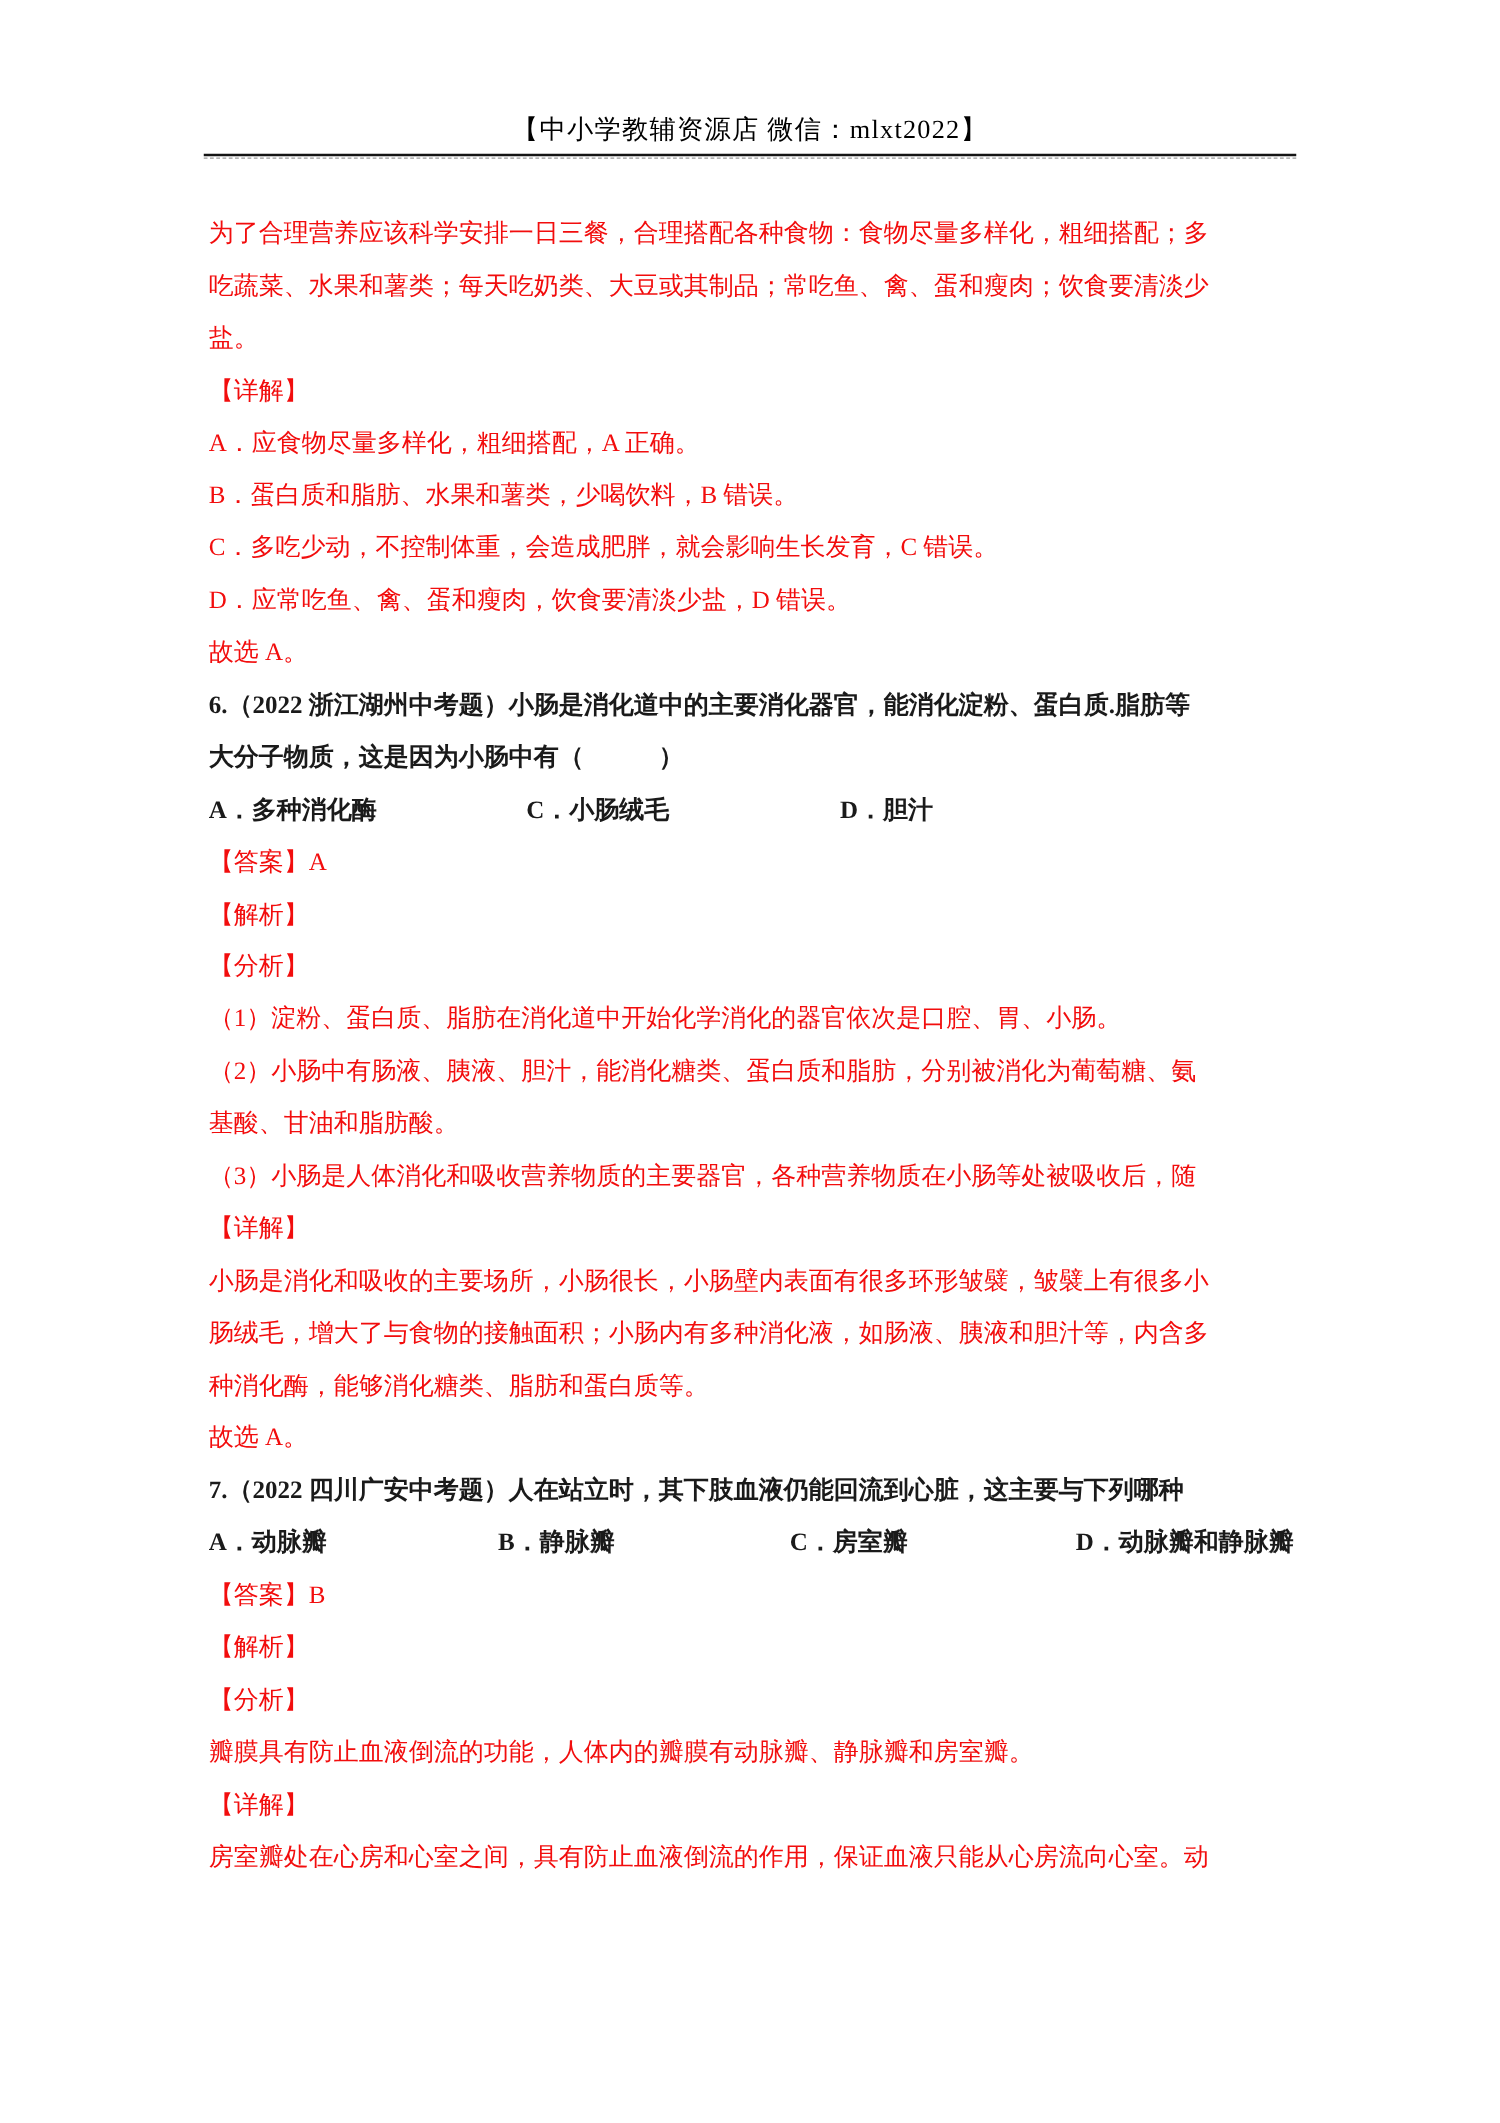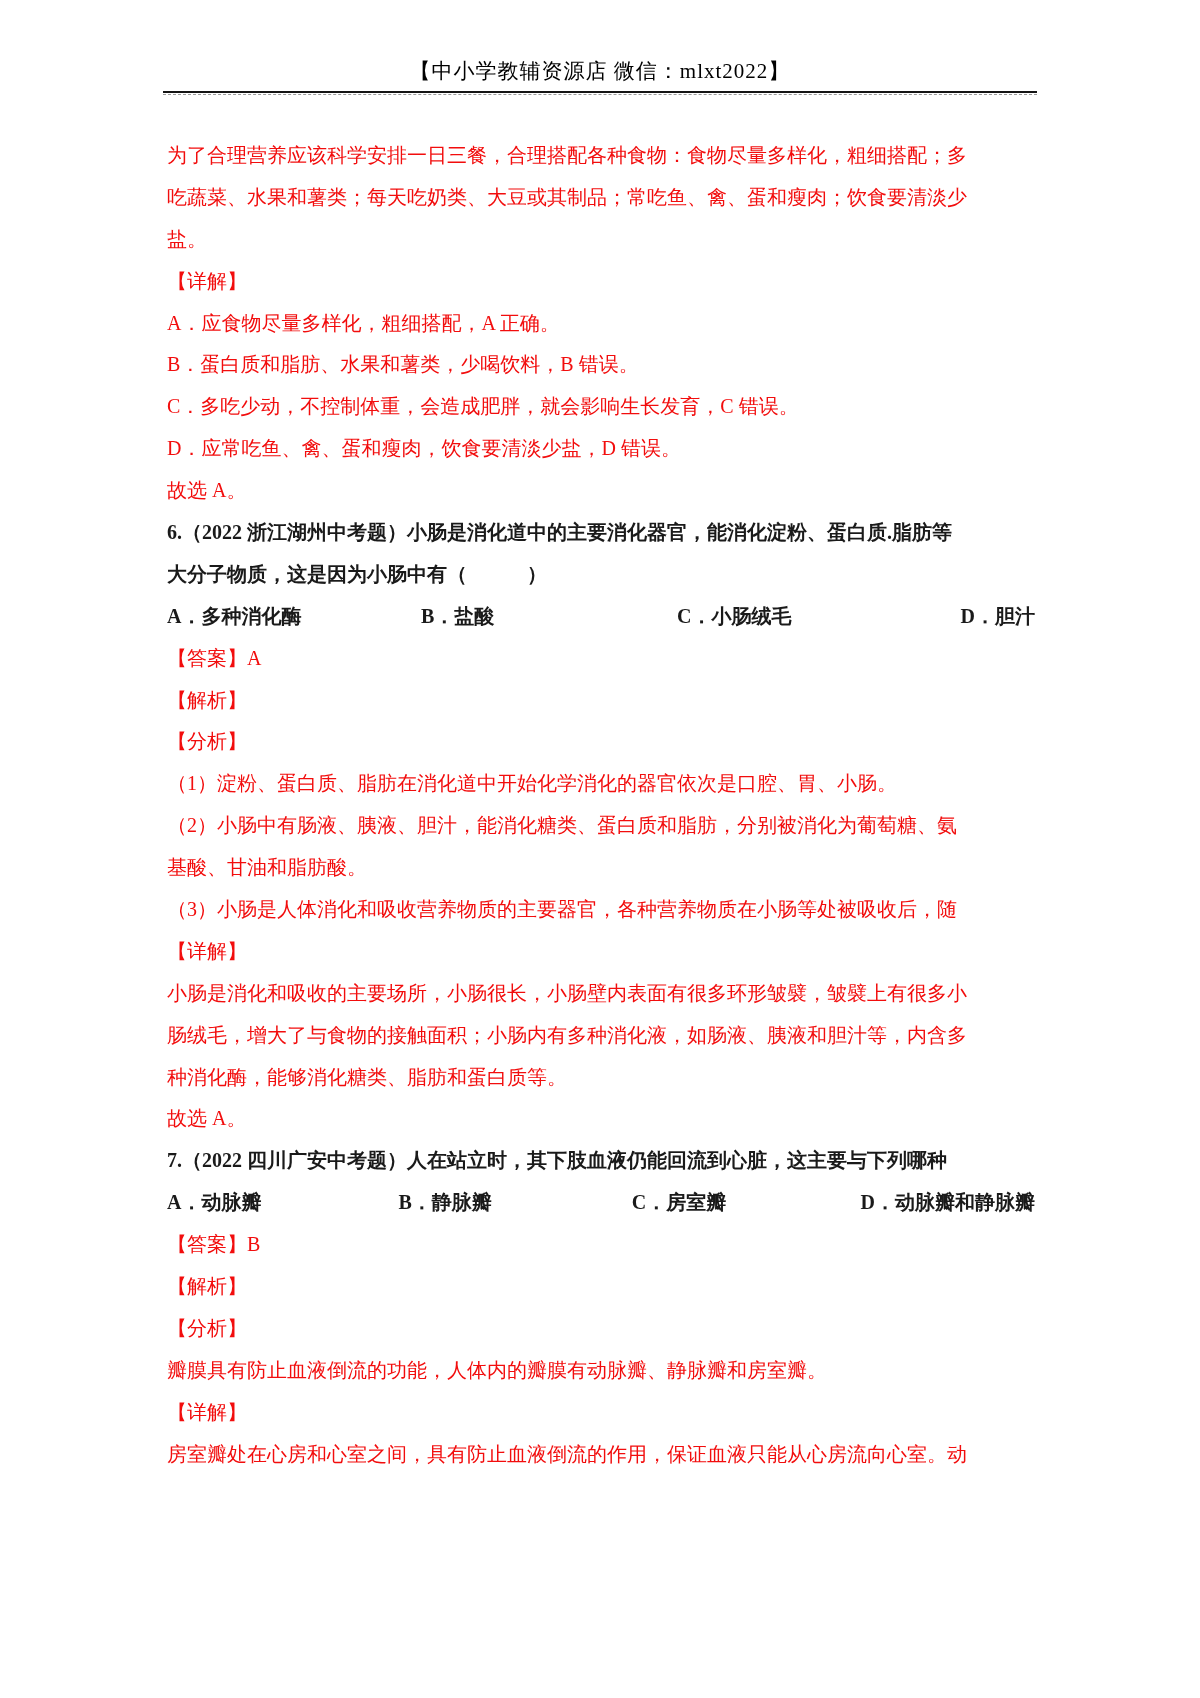--- a/index.html
+++ b/index.html
@@ -6,21 +6,21 @@
   .page{
     position:relative;
     width:1200px;
     height:1698px;
     background:#ffffff;
     font-family:"Liberation Serif","DejaVu Serif",serif;
     color:#1a1a1a;
     overflow:hidden;
     box-sizing:border-box;
   }
-  .header{padding-top:58px;}
+  .header{padding-top:58px;margin-top:32px;}
   .header-title{
     text-align:center;
     font-size:21px;
     line-height:26px;
     color:#000000;
     letter-spacing:1px;
   }
   .header-rule{
     margin:7px 163px 0 163px;
     border-top:2px solid #141414;
@@ -35,21 +35,21 @@
     line-height:41.9px;
     height:41.9px;
     white-space:nowrap;
   }
   .red{color:#f20d0d;}
   .black{color:#1a1a1a;font-weight:bold;}
   .options-row{display:flex;gap:45px;}
   .opt-1{width:209px;}
   .opt-2{width:211px;}
   .opt-3{width:206px;}
-  .opt-4{flex:1;text-align:right;}
+  .opt-4{flex:1;}
 </style>
 </head>
 <body>
 
 <div class="page">
 
   <div class="header">
     <div class="header-title">【中小学教辅资源店 微信：mlxt2022】</div>
     <div class="header-rule"></div>
   </div>
@@ -63,21 +63,20 @@
     <div class="line red">A．应食物尽量多样化，粗细搭配，A 正确。</div>
     <div class="line red">B．蛋白质和脂肪、水果和薯类，少喝饮料，B 错误。</div>
     <div class="line red">C．多吃少动，不控制体重，会造成肥胖，就会影响生长发育，C 错误。</div>
     <div class="line red">D．应常吃鱼、禽、蛋和瘦肉，饮食要清淡少盐，D 错误。</div>
     <div class="line red">故选 A。</div>
 
     <div class="line black">6.（2022 浙江湖州中考题）小肠是消化道中的主要消化器官，能消化淀粉、蛋白质.脂肪等</div>
     <div class="line black">大分子物质，这是因为小肠中有（　　　）</div>
     <div class="line black options-row">
       <span class="opt-1">A．多种消化酶</span>
-      <span class="opt-2">B．盐酸</span>
       <span class="opt-3">C．小肠绒毛</span>
       <span class="opt-4">D．胆汁</span>
     </div>
 
     <div class="line red">【答案】A</div>
     <div class="line red">【解析】</div>
     <div class="line red">【分析】</div>
     <div class="line red">（1）淀粉、蛋白质、脂肪在消化道中开始化学消化的器官依次是口腔、胃、小肠。</div>
     <div class="line red">（2）小肠中有肠液、胰液、胆汁，能消化糖类、蛋白质和脂肪，分别被消化为葡萄糖、氨</div>
     <div class="line red">基酸、甘油和脂肪酸。</div>

